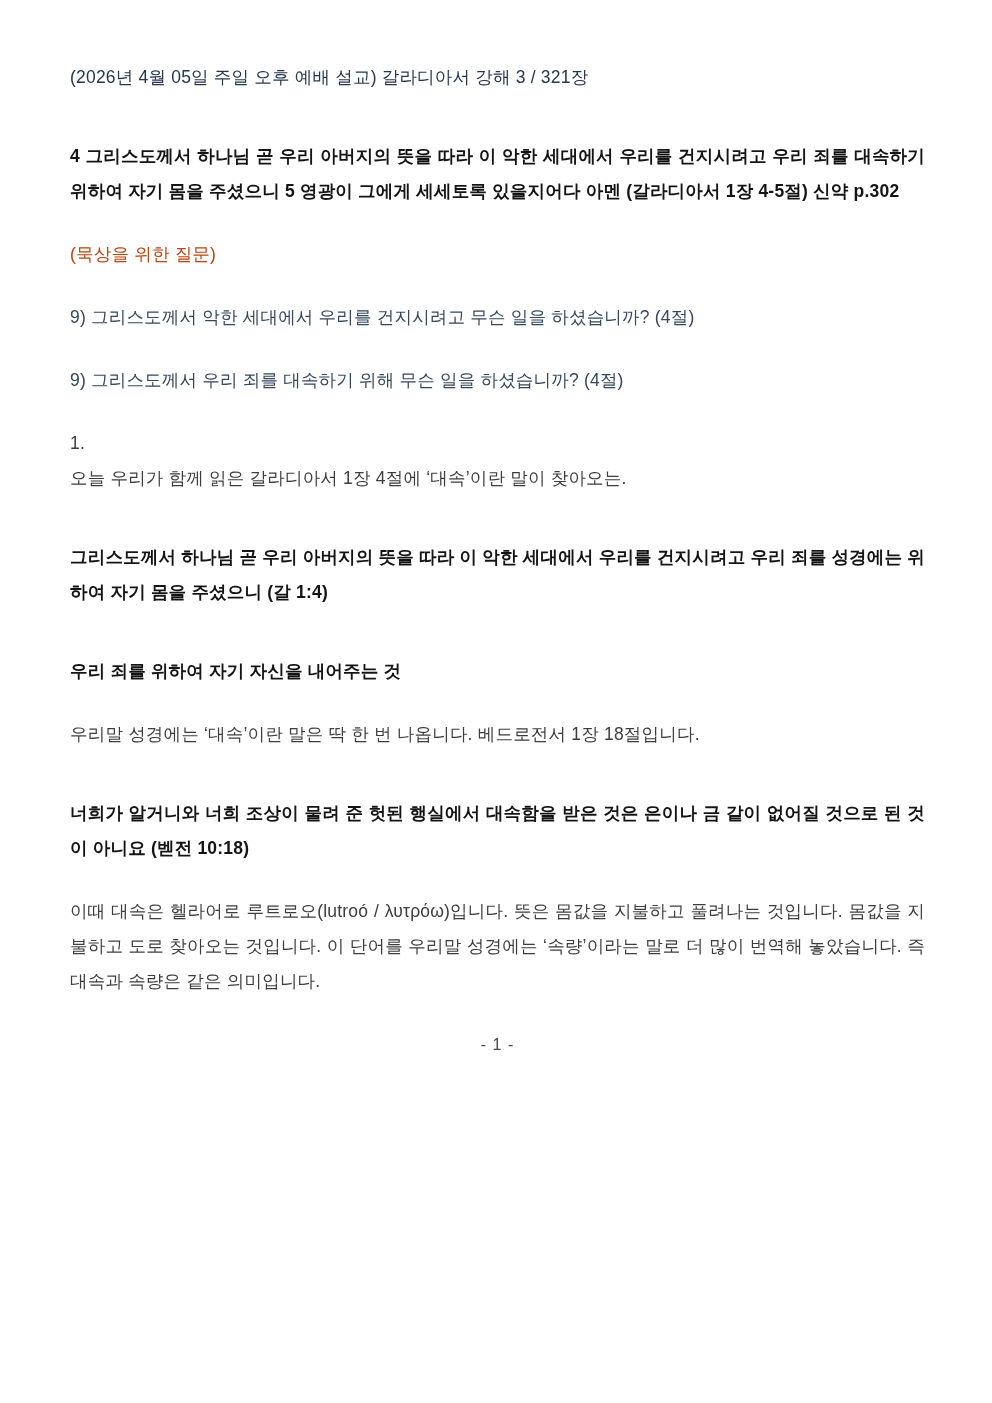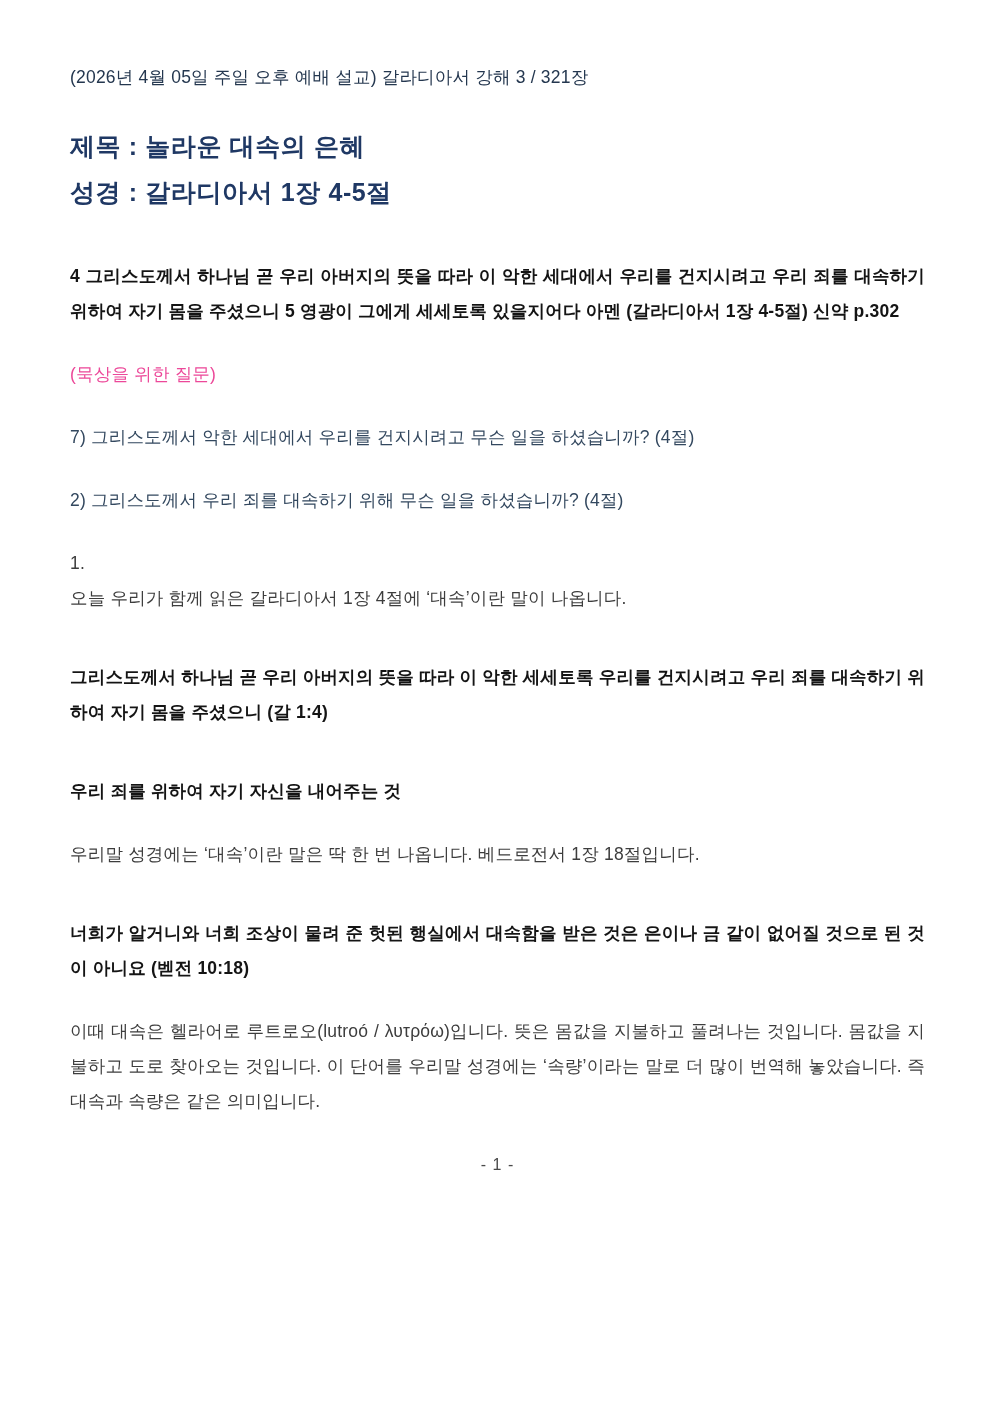--- a/index.html
+++ b/index.html
@@ -49,58 +49,54 @@
     margin-top: 44px;
   }
   .body-text {
     color: #3D3D3D;
   }
   .slate {
     color: #33485F;
     text-align: left;
   }
   .label {
-    color: #ec4899;
+    color: #c2410c;
     text-align: left;
   }
   .pagenum {
     margin: 0;
     font-size: 16px;
     line-height: 35px;
     color: #4A4A4A;
     text-align: center;
     letter-spacing: 1px;
   }
 </style>
 </head>
 <body>
 
 <div class="page">
 
   <div class="p header-line">(2026년 4월 05일 주일 오후 예배 설교) 갈라디아서 강해 3 / 321장</div>
 
-  <div class="title-block">
-    <div class="title-line">제목 : 놀라운 대속의 은혜</div>
-    <div class="title-line">성경 : 갈라디아서 1장 4-5절</div>
-  </div>
 
   <div class="p quote">4 그리스도께서 하나님 곧 우리 아버지의 뜻을 따라 이 악한 세대에서 우리를 건지시려고 우리 죄를 대속하기 위하여 자기 몸을 주셨으니 5 영광이 그에게 세세토록 있을지어다 아멘 (갈라디아서 1장 4-5절) 신약 p.302</div>
 
   <div class="p label">(묵상을 위한 질문)</div>
 
-  <div class="p slate">7) 그리스도께서 악한 세대에서 우리를 건지시려고 무슨 일을 하셨습니까? (4절)</div>
+  <div class="p slate">9) 그리스도께서 악한 세대에서 우리를 건지시려고 무슨 일을 하셨습니까? (4절)</div>
 
-  <div class="p slate">2) 그리스도께서 우리 죄를 대속하기 위해 무슨 일을 하셨습니까? (4절)</div>
+  <div class="p slate">9) 그리스도께서 우리 죄를 대속하기 위해 무슨 일을 하셨습니까? (4절)</div>
 
   <div class="p body-text">
     <div>1.</div>
-    <div>오늘 우리가 함께 읽은 갈라디아서 1장 4절에 ‘대속’이란 말이 나옵니다.</div>
+    <div>오늘 우리가 함께 읽은 갈라디아서 1장 4절에 ‘대속’이란 말이 찾아오는.</div>
   </div>
 
-  <div class="p quote">그리스도께서 하나님 곧 우리 아버지의 뜻을 따라 이 악한 세세토록 우리를 건지시려고 우리 죄를 대속하기 위하여 자기 몸을 주셨으니 (갈 1:4)</div>
+  <div class="p quote">그리스도께서 하나님 곧 우리 아버지의 뜻을 따라 이 악한 세대에서 우리를 건지시려고 우리 죄를 성경에는 위하여 자기 몸을 주셨으니 (갈 1:4)</div>
 
 
   <div class="p quote">우리 죄를 위하여 자기 자신을 내어주는 것</div>
 
   <div class="p body-text">우리말 성경에는 ‘대속’이란 말은 딱 한 번 나옵니다. 베드로전서 1장 18절입니다.</div>
 
   <div class="p quote">너희가 알거니와 너희 조상이 물려 준 헛된 행실에서 대속함을 받은 것은 은이나 금 같이 없어질 것으로 된 것이 아니요 (벧전 10:18)</div>
 
   <div class="p body-text">이때 대속은 헬라어로 루트로오(lutroó / λυτρόω)입니다. 뜻은 몸값을 지불하고 풀려나는 것입니다. 몸값을 지불하고 도로 찾아오는 것입니다. 이 단어를 우리말 성경에는 ‘속량’이라는 말로 더 많이 번역해 놓았습니다. 즉 대속과 속량은 같은 의미입니다.</div>
 

